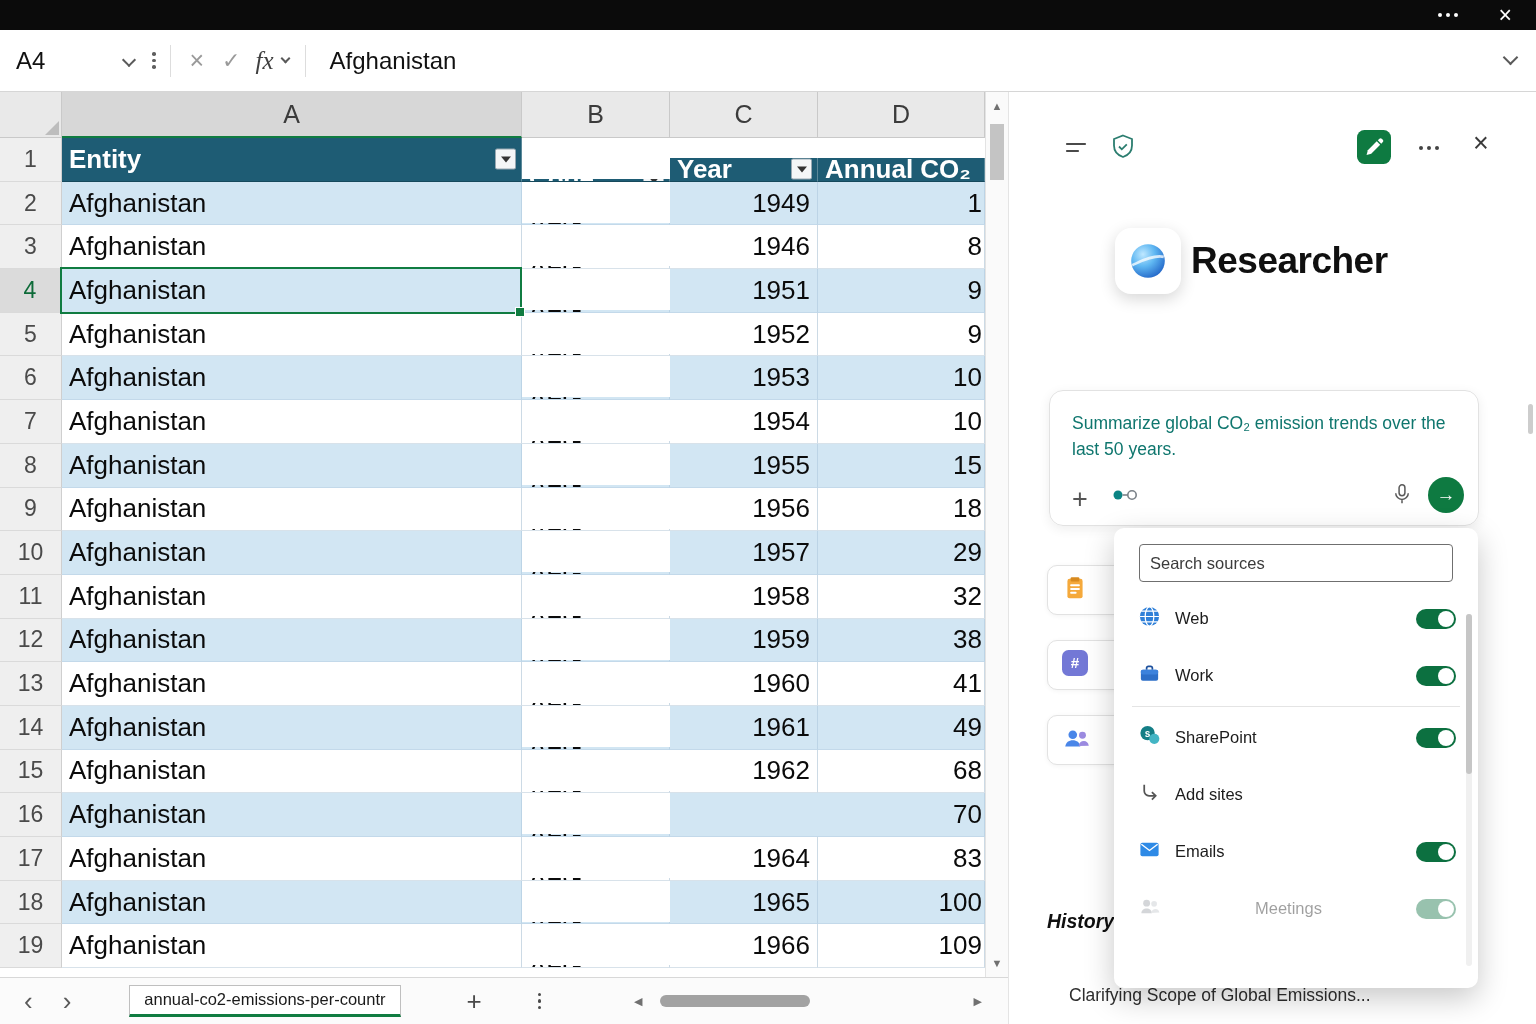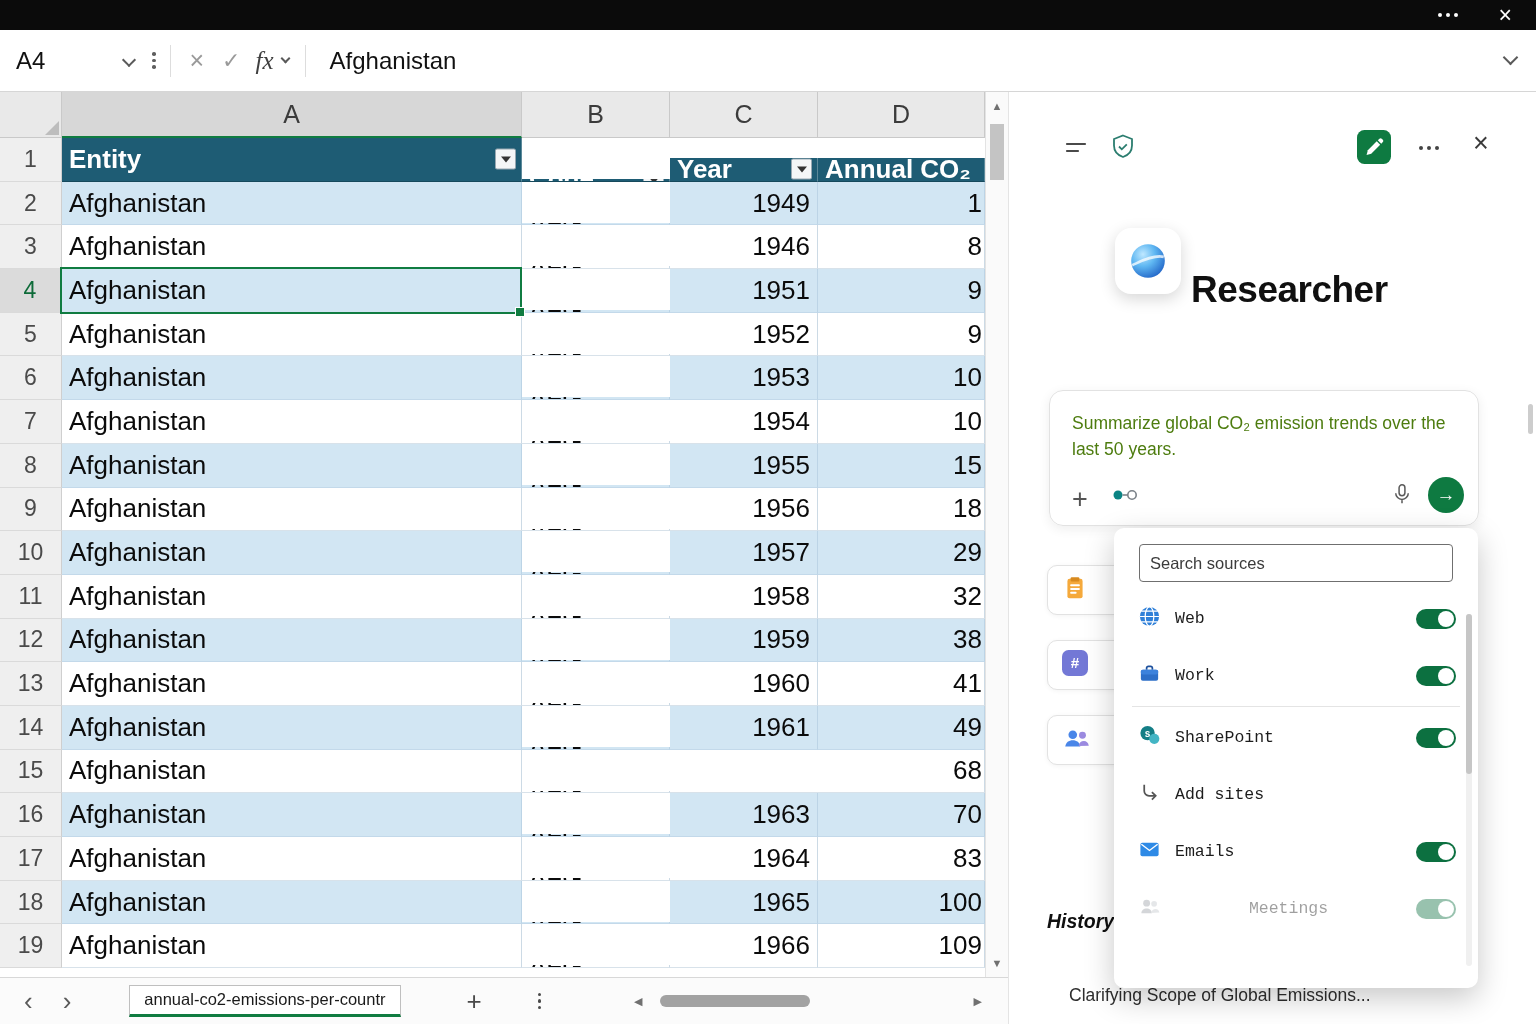--- a/index.html
+++ b/index.html
@@ -87,43 +87,43 @@
   
   .panel { position:absolute; left:1008px; top:92px; width:528px; height:932px; background:#fff;
     border-left:1px solid #e4e4e4; overflow:hidden; }
   .panel .abs { position:absolute; }
   .p-close { left:464px; top:36px; font-size:27px; color:#3a3a3a; }
   .p-dots { left:410px; top:54px; }
   .p-dots i { background:#444; }
   .compose { left:348px; top:38px; }
   .logo-card { left:106px; top:136px; width:66px; height:66px; border-radius:16px; background:#fff;
     box-shadow:0 5px 16px rgba(0,0,0,.16); display:flex; align-items:center; justify-content:center; }
-  .p-title { left:182px; top:148px; font-size:37px; font-weight:700; color:#101010; letter-spacing:-.5px;margin-top:29px; }
+  .p-title { left:182px; top:148px; font-size:37px; font-weight:700; color:#101010; letter-spacing:-.5px; }
 
   .prompt-card { left:40px; top:298px; width:430px; height:136px; border:1px solid #e2e2e2; border-radius:14px;
     box-shadow:0 3px 12px rgba(0,0,0,.07); padding:19px 22px; }
-  .prompt-text { font-size:17.5px; line-height:1.5; color:#4d7c0f; max-width:388px; }
+  .prompt-text { font-size:17.5px; line-height:1.5; color:#0f766e; max-width:388px; }
   .plus-btn { position:absolute; left:22px; bottom:12px; font-size:27px; color:#555; line-height:1; }
   .srcs-btn { position:absolute; left:60px; bottom:16px; }
   .mic-btn { position:absolute; right:66px; bottom:15px; }
   .send-btn { position:absolute; right:14px; bottom:12px; width:36px; height:36px; border-radius:50%;
     background:#0e7a41; color:#fff; display:flex; align-items:center; justify-content:center; font-size:19px; }
 
   .chip { position:absolute; left:38px; width:230px; height:50px; background:#fff; border:1px solid #e2e2e2;
     border-radius:10px; display:flex; align-items:center; padding-left:14px; box-shadow:0 1px 5px rgba(0,0,0,.05); }
   .chip1 { top:473px; } .chip2 { top:548px; } .chip3 { top:623px; }
 
   .dropdown { left:105px; top:436px; width:364px; height:460px; background:#fff; border-radius:10px;
     box-shadow:0 10px 30px rgba(0,0,0,.22); z-index:6; padding-top:16px; }
   .src-search { display:block; width:314px; margin:0 auto 8px; height:38px; border:1.6px solid #6f6f6f;
     border-radius:4px; font-size:16.5px; padding:0 10px; color:#222; outline:none;
     font-family:"Liberation Sans","DejaVu Sans",sans-serif; }
   .src-search::placeholder { color:#3b3b3b; opacity:1; }
   .src-row { display:flex; align-items:center; height:57px; padding:0 22px 0 24px; gap:14px; }
-  .s-label { flex:1; font-size:16.5px; color:#1c1c1c;font-family:Liberation Mono, monospace; }
+  .s-label { flex:1; font-size:16.5px; color:#1c1c1c; }
   .toggle { width:40px; height:20px; border-radius:10px; background:#0c7040; position:relative; flex:0 0 40px; }
   .toggle .knob { position:absolute; right:2px; top:2px; width:16px; height:16px; border-radius:50%; background:#fff; }
   .src-row.dim { opacity:.42;text-align:center; }
   .dd-divider { height:1px; background:#e4e4e4; margin:2px 18px; }
   .dd-track { position:absolute; right:6px; top:86px; width:6px; height:352px; background:#f0f0f0; border-radius:3px; }
   .dd-thumb { position:absolute; right:6px; top:86px; width:6px; height:160px; background:#c6c6c6; border-radius:3px; }
 
   .history-label { left:38px; top:818px; font-size:19.5px; font-weight:700; color:#101010;font-style:italic; }
   .history-item { left:60px; top:893px; font-size:17.5px; color:#2e2e2e; white-space:nowrap; }
   .panel-scroll { right:3px; top:312px; width:5px; height:30px; background:#cdcdcd; border-radius:3px; }
@@ -277,27 +277,27 @@
         <div class="rownum">14</div>
         <div class="cell c-entity">Afghanistan</div>
         <div class="cell c-code">AFG</div>
         <div class="cell c-year">1961</div>
         <div class="cell c-val">49</div>
       </div>
       <div class="xrow">
         <div class="rownum">15</div>
         <div class="cell c-entity">Afghanistan</div>
         <div class="cell c-code">AFG</div>
+        <div class="cell c-year">1962</div>
         <div class="cell c-val">68</div>
       </div>
       <div class="xrow band">
         <div class="rownum">16</div>
         <div class="cell c-entity">Afghanistan</div>
         <div class="cell c-code">AFG</div>
-        <div class="cell c-year">1963</div>
         <div class="cell c-val">70</div>
       </div>
       <div class="xrow">
         <div class="rownum">17</div>
         <div class="cell c-entity">Afghanistan</div>
         <div class="cell c-code">AFG</div>
         <div class="cell c-year">1964</div>
         <div class="cell c-val">83</div>
       </div>
       <div class="xrow band">

